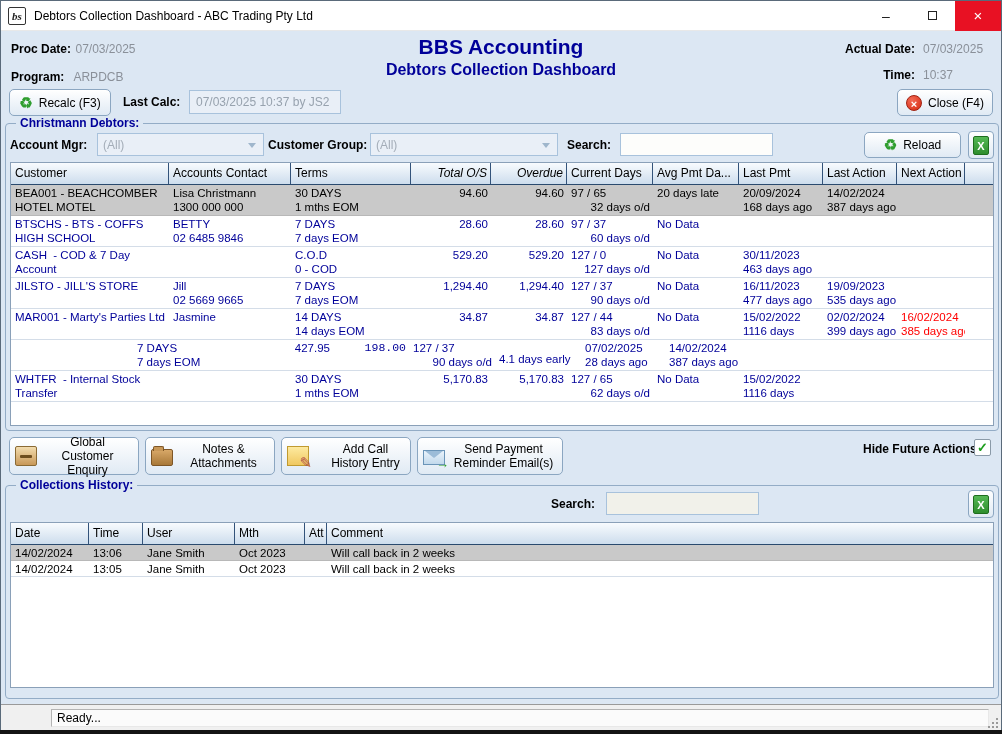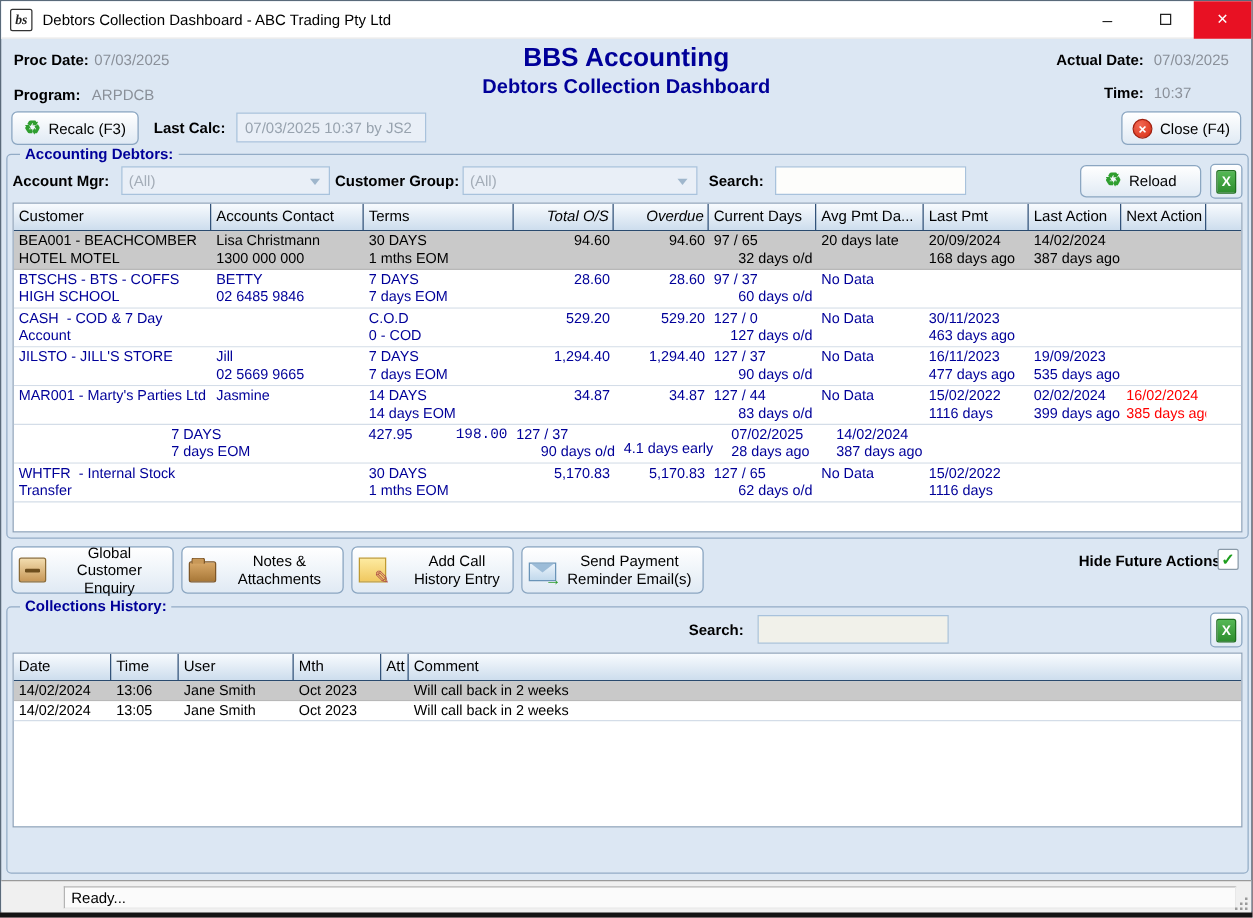--- a/index.html
+++ b/index.html
@@ -1,17 +1,17 @@
 <!DOCTYPE html>
 <html><head>
 <meta charset="utf-8">
 <style>
   * { margin:0; padding:0; box-sizing:border-box; }
   body { font-family:"Liberation Sans", sans-serif; background:#444; }
-  .screen { position:relative; width:1002px; height:734px; background:#7f1d1d; overflow:hidden; }
+  .screen { position:relative; width:1002px; height:734px; background:#e5e5e5; overflow:hidden; }
   .app { position:absolute; left:0; top:0; width:1002px; height:730px; background:#dce7f3; border:1px solid #5a6a7a; }
 
   
   .titlebar { position:absolute; left:0; top:0; right:0; height:30px; background:#ffffff; display:flex; align-items:center; border-bottom:1px solid #e8e8e8; }
   .app-icon { width:18px; height:18px; margin:0 8px 0 7px; font:bold italic 11px "Liberation Serif", serif; color:#222; border:1px solid #333; border-radius:2px; display:flex; align-items:center; justify-content:center; }
   .title-text { font-size:12px; color:#000; }
   .win-btns { margin-left:auto; display:flex; height:30px; }
   .win-btn { width:46px; height:30px; display:flex; align-items:center; justify-content:center; font-size:14px; color:#222; }
   .win-btn .maxbox { width:9px; height:9px; border:1px solid #222; }
   .win-btn.closew { background:#e81123; color:#fff; font-size:15px; }
@@ -128,21 +128,21 @@
         <span>Recalc (F3)</span>
       </div>
     <span class="lbl lastcalc-lbl">Last Calc:</span>
     <div class="lastcalc-box">07/03/2025 10:37 by JS2</div>
     <div class="btn btn-close4">
         <span class="stop">×</span>
         <span>Close (F4)</span>
       </div>
 
     <div class="groupbox gb-debtors">
-      <span class="legend">Accounting Debtors:</span>
+      <span class="legend">Christmann Debtors:</span>
       <span class="lbl" style="position:absolute;left:4px;top:14px;">Account Mgr:</span>
       <div class="dd" style="left:91px;top:9px;width:167px;">
           <span>(All)</span>
         </div>
       <span class="lbl" style="position:absolute;left:262px;top:14px;">Customer Group:</span>
       <div class="dd" style="left:364px;top:9px;width:188px;">
           <span>(All)</span>
         </div>
       <span class="lbl" style="position:absolute;left:561px;top:14px;">Search:</span>
       <input class="tinput" style="left: 614px; top: 9px; width: 153px;" value="">
@@ -285,21 +285,21 @@
     <div class="checkbox"><span>✓</span></div>
 
     <div class="groupbox gb-history">
       <span class="legend">Collections History:</span>
       <span class="lbl" style="position:absolute;left:545px;top:11px;">Search:</span>
       <input class="tinput" style="left: 600px; top: 6px; width: 153px; background: rgb(241, 241, 234);" value="">
       <div class="xlsbtn" style="left:962px;top:4px;">
           <span class="xls">X</span>
         </div>
 
-      <div class="tablebox" style="top:36px;height:140px;">
+      <div class="tablebox" style="top:36px;height:166px;">
         <div class="thead" id="hist-head">
             <div class="hcell" style="flex-basis: 78px;">Date</div>
             <div class="hcell" style="flex-basis: 54px;">Time</div>
             <div class="hcell" style="flex-basis: 92px;">User</div>
             <div class="hcell" style="flex-basis: 70px;">Mth</div>
             <div class="hcell" style="flex-basis: 22px;">Att</div>
             <div class="hcell fill">Comment</div>
           </div>
         <div id="hist-body">
             <div class="tr tr2 sel">

